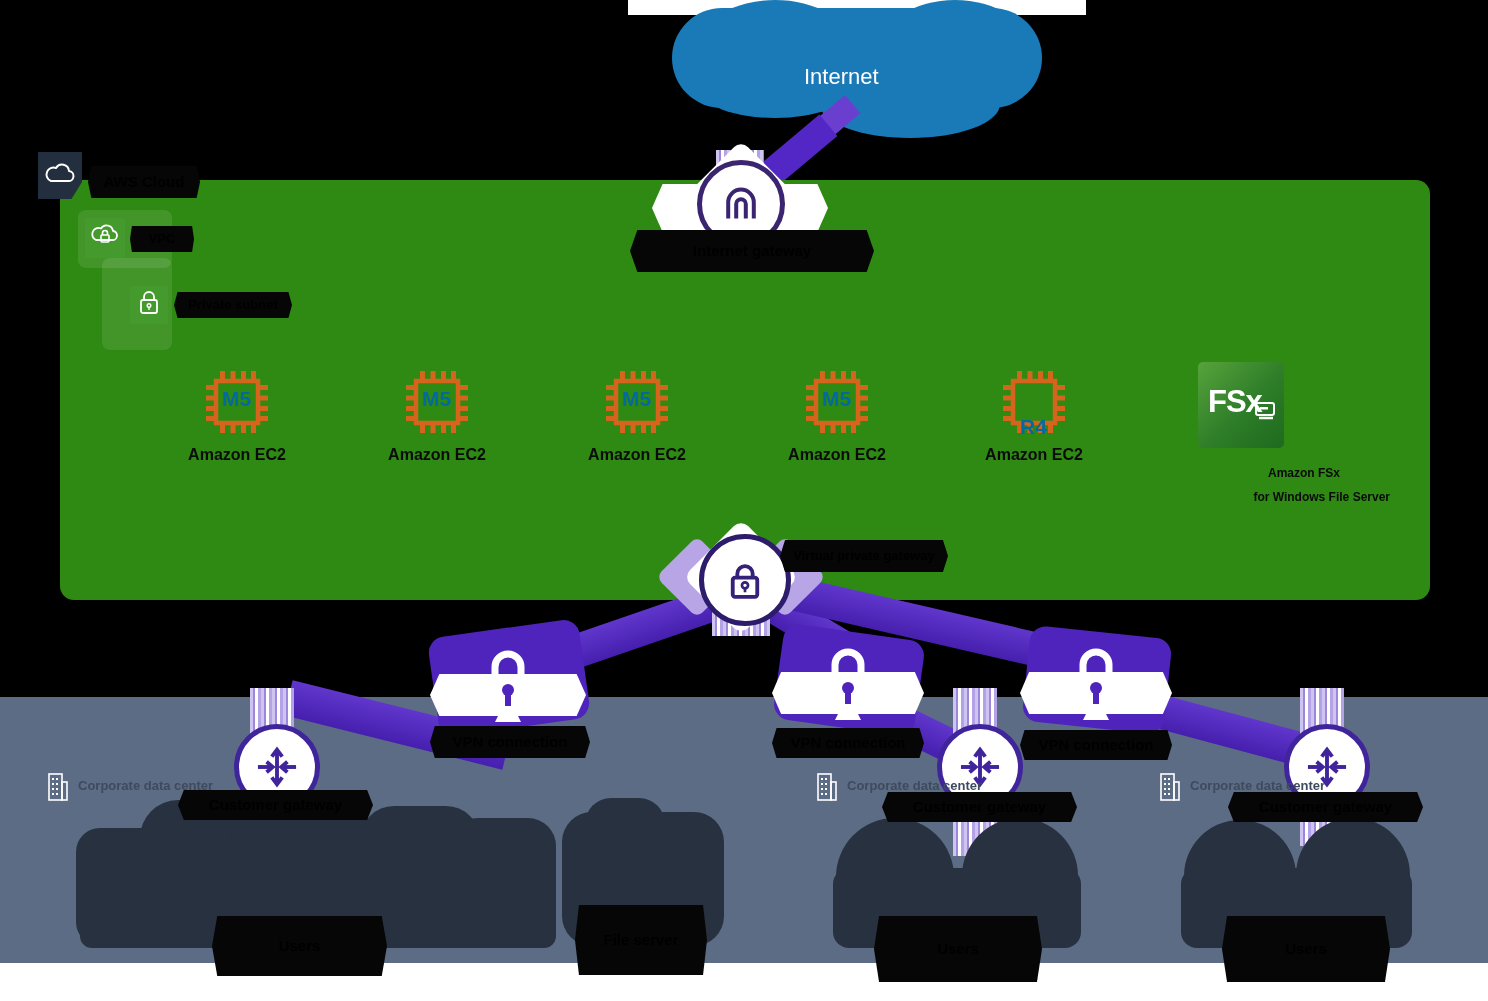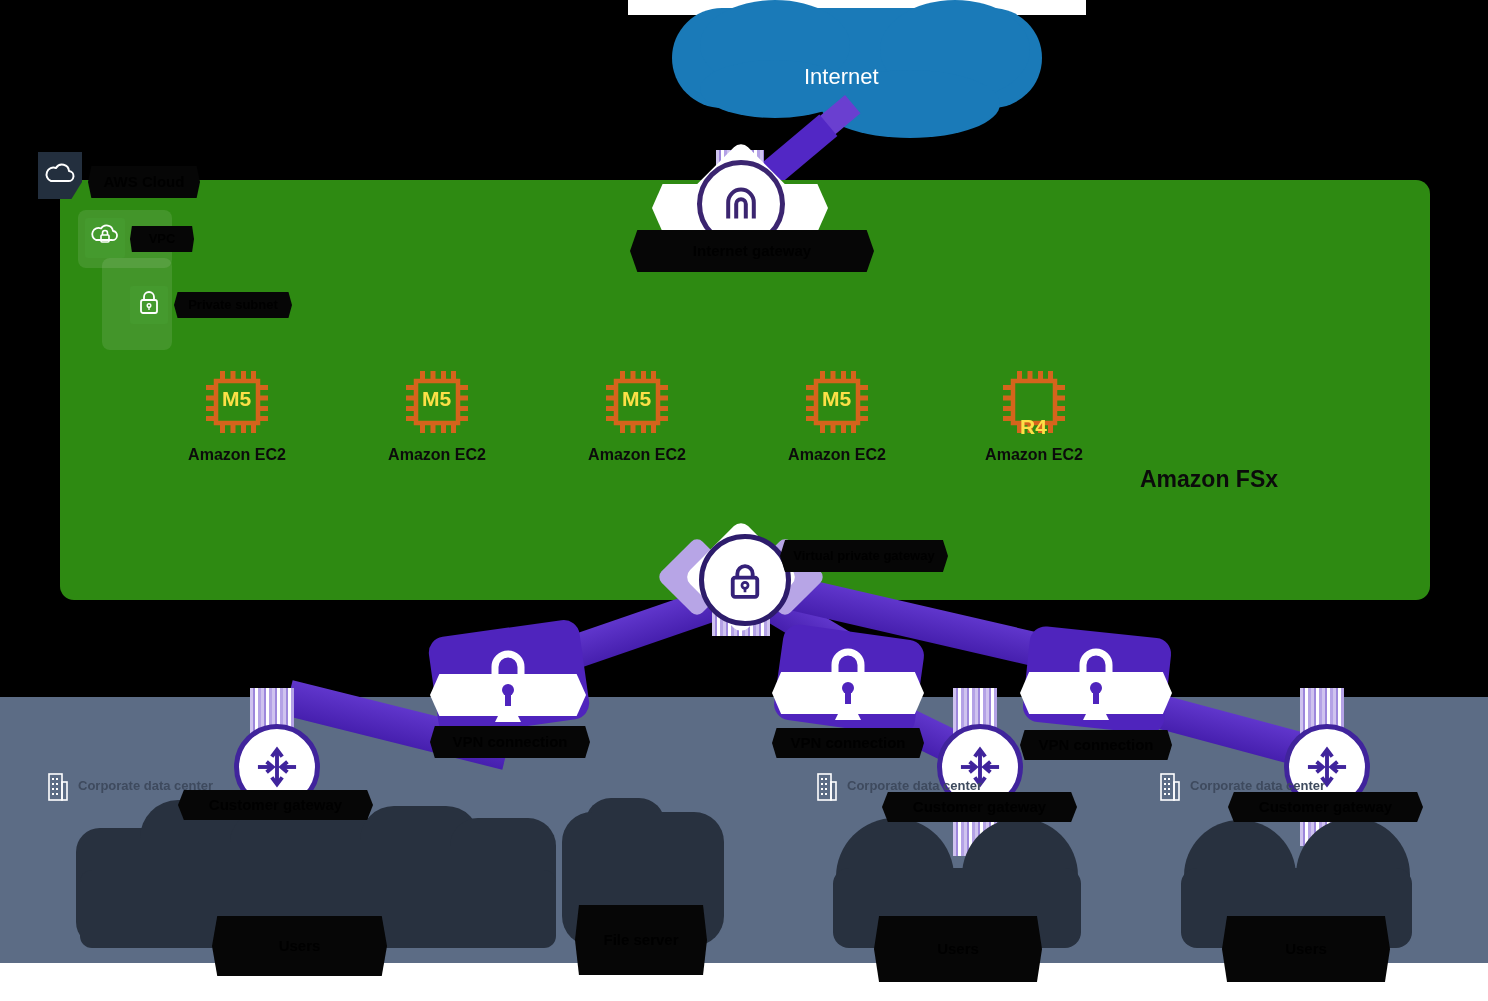--- a/index.html
+++ b/index.html
@@ -28,24 +28,24 @@
   .navy-badge{background:#232f3e;display:flex;align-items:center;justify-content:center;
               clip-path:polygon(0 0,100% 0,100% 64%,76% 100%,0 100%);}
   .green-badge{background:#459a2e;display:flex;align-items:center;justify-content:center;border-radius:3px;}
   .halo{background:rgba(255,255,255,0.10);border-radius:8px;}
   
   .chip{background:#060606;color:#000;display:flex;align-items:center;justify-content:center;
         font-weight:bold;font-size:15px;text-align:center;line-height:1.15;
         clip-path:polygon(3% 0,97% 0,100% 50%,97% 100%,3% 100%,0 50%);}
   
   .ec2-label{color:#0b0b0b;font-weight:bold;font-size:16px;text-align:center;}
-  .fsx-label{color:#0b0b0b;font-weight:bold;font-size:23px;text-align:left;white-space:nowrap;}
+  .fsx-label{color:#0b0b0b;font-weight:bold;font-size:12px;text-align:right;white-space:nowrap;}
   .site-name{color:#3e4a5e;font-weight:bold;font-size:13px;white-space:nowrap;}
   
-  .chip-size{color:#fde047;font-weight:bold;font-size:21px;}
+  .chip-size{color:#0369a1;font-weight:bold;font-size:21px;}
   
   .fsx-icon{background:linear-gradient(135deg,#57a33c 0%,#2e7d28 55%,#1d6b1e 100%);border-radius:5px;color:#fff;}
   .fsx-text{font-size:31px;font-weight:bold;color:#fff;letter-spacing:-1px;}
   
   .mass{background:#28313f;}
   .r50{border-radius:50%;}
 </style>
 </head>
 <body>
 
@@ -236,21 +236,32 @@
         <rect x="55" y="15" width="8" height="5"></rect>
           <rect x="55" y="25.5" width="8" height="5"></rect>
           <rect x="55" y="36" width="8" height="5"></rect>
           <rect x="55" y="46" width="8" height="5"></rect>
       </g>
     </svg>
     <div class="abs chip-size" style="left:18px;top:17px;margin-top:28px;">R4</div>
   </div>
   <div class="abs ec2-label" style="left:964px;top:446px;width:140px;">Amazon EC2</div>
 
+  <div class="abs fsx-icon" style="left:1198px;top:362px;width:86px;height:86px;">
+    <span class="abs fsx-text" style="left:10px;top:22px;">FSx</span>
+    <span class="abs" style="left:56px;top:38px;">
+      <svg width="24" height="22" viewBox="0 0 24 22">
+        <rect x="2" y="3" width="18" height="12" rx="2" fill="none" stroke="#fff" stroke-width="2"></rect>
+        <rect x="6" y="7" width="8" height="2.5" fill="#fff"></rect>
+        <path d="M5 18 h14" stroke="#fff" stroke-width="2.5"></path>
+      </svg>
+    </span>
+  </div>
   <div class="abs fsx-label" style="left:1140px;top:466px;width:200px;">Amazon FSx</div>
+  <div class="abs fsx-label" style="left:1090px;top:490px;width:300px;">for Windows File Server</div>
 
   <div class="abs fanband" style="left:535px;top:615px;width:195px;height:34px;transform:rotate(-19deg);"></div>
   <div class="abs fanband" style="left:752px;top:612px;width:120px;height:34px;transform:rotate(31deg);"></div>
   <div class="abs fanband" style="left:775px;top:608px;width:310px;height:34px;transform:rotate(13deg);"></div>
   <div class="abs fanband" style="left:285px;top:707px;width:225px;height:36px;transform:rotate(14deg);"></div>
   <div class="abs fanband" style="left:850px;top:708px;width:115px;height:34px;transform:rotate(26deg);"></div>
   <div class="abs fanband" style="left:1105px;top:708px;width:210px;height:34px;transform:rotate(15deg);"></div>
 
   <div class="abs flare-petal" style="left:668px;top:548px;width:58px;height:58px;"></div>
   <div class="abs flare-petal" style="left:756px;top:548px;width:58px;height:58px;"></div>

